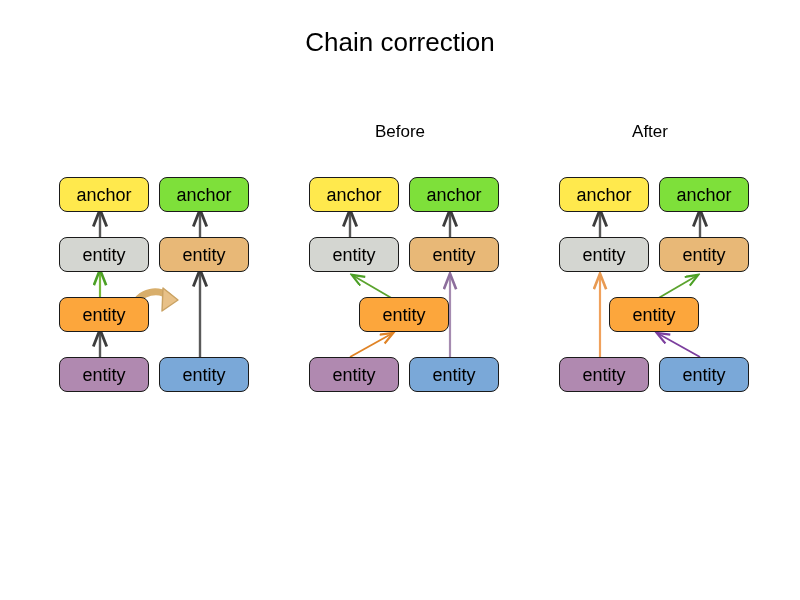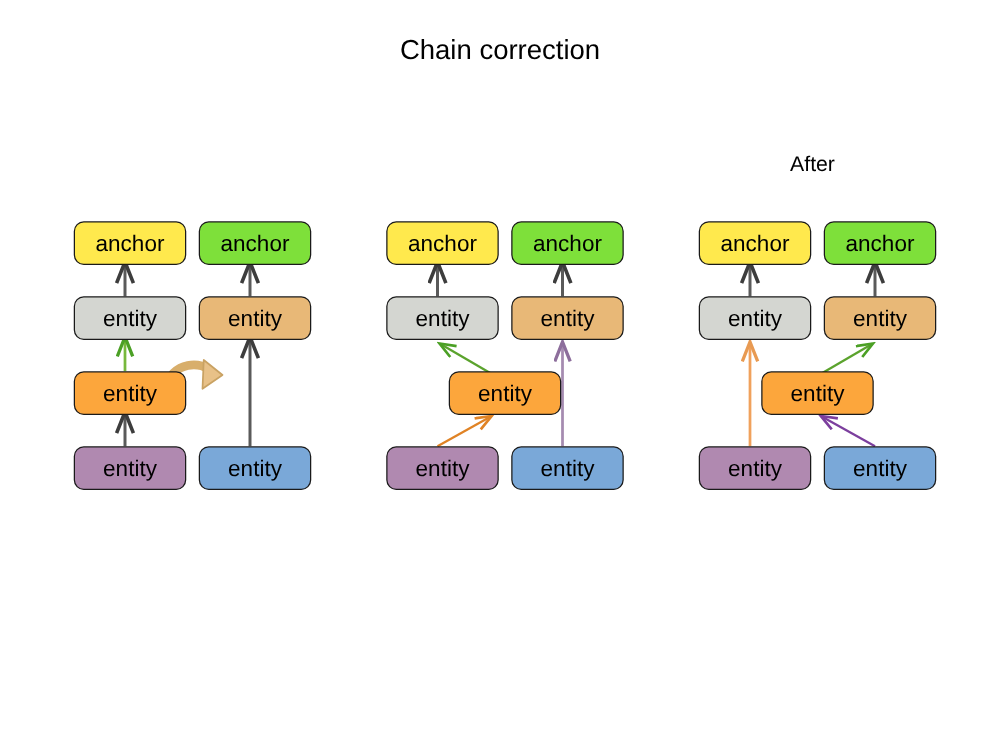--- a/index.html
+++ b/index.html
@@ -14,21 +14,21 @@
     background: #ffffff;
     overflow: hidden;
     font-family: "Liberation Sans", sans-serif;
   }
   #title {
     position: absolute;
     left: 0;
     top: 28px;
     width: 800px;
     text-align: center;
-    font-size: 22px;
+    font-size: 26px;
     color: #000000;
     line-height: 1.1;
     white-space: nowrap;
   }
   .panel-label {
     position: absolute;
     font-size: 17px;
     color: #000000;
     text-align: center;
     white-space: nowrap;
@@ -72,20 +72,21 @@
     pointer-events: none;
   }
 </style>
 </head>
 <body>
 
 <div id="page">
 
   <div id="title">Chain correction</div>
 
+  <div class="panel-label" id="label-before">Before</div>
   <div class="panel-label" id="label-after">After</div>
 
   <svg class="svg-layer" viewBox="0 0 800 600">
     <defs>
       <marker id="ah-dark" markerWidth="9" markerHeight="9" refX="7.4" refY="3.2" orient="auto">
         <path d="M0.5,0.4 L7.6,3.2 L0.5,6.0" fill="none" stroke="#3d3d3d" stroke-width="1.2"></path>
       </marker>
       <marker id="ah-green" markerWidth="9" markerHeight="9" refX="7.4" refY="3.2" orient="auto">
         <path d="M0.5,0.4 L7.6,3.2 L0.5,6.0" fill="none" stroke="#4ba025" stroke-width="1.2"></path>
       </marker>

